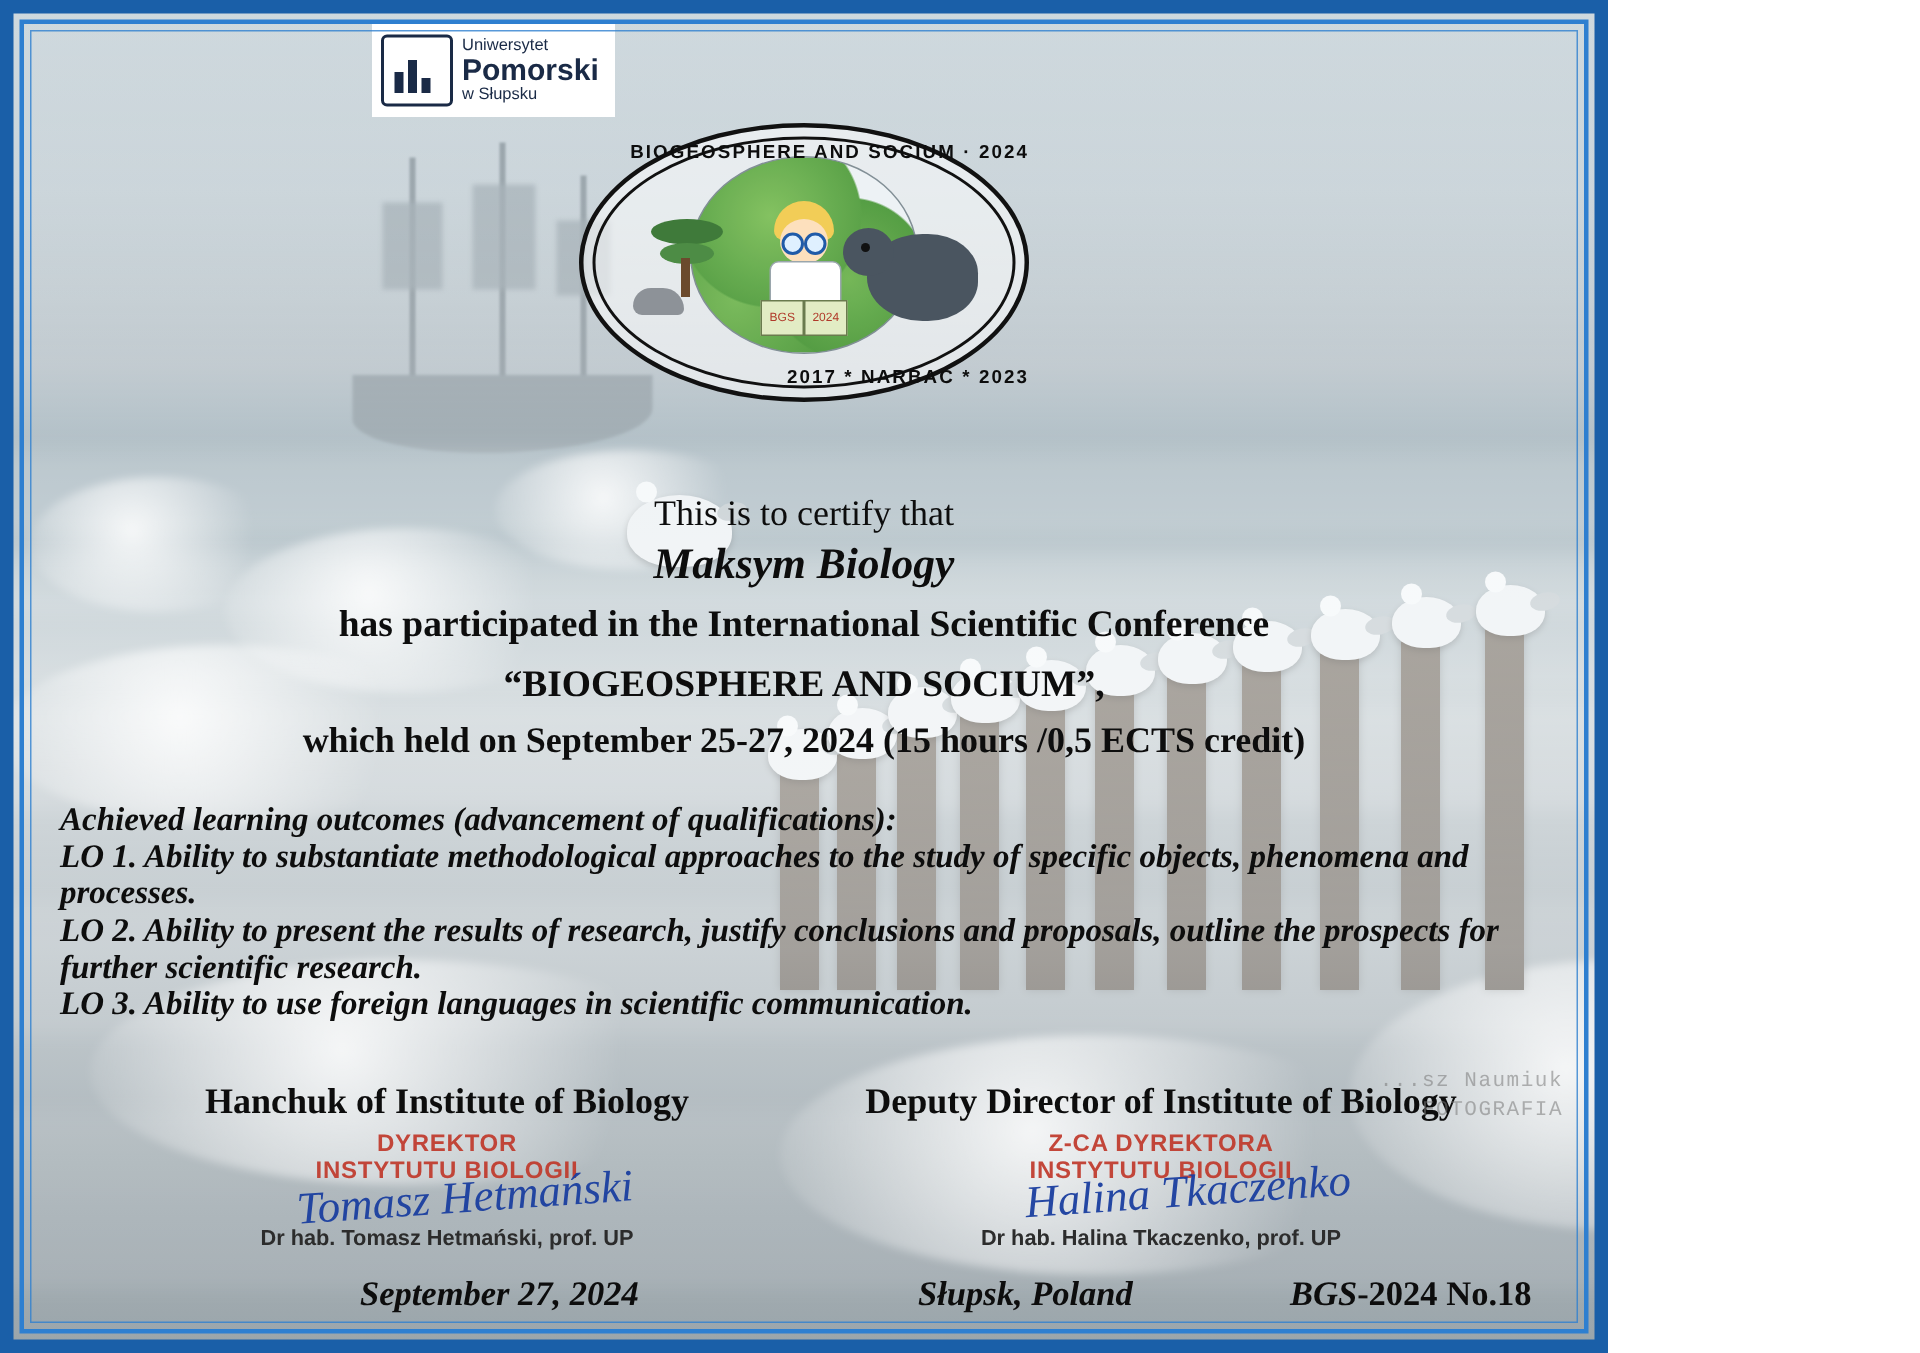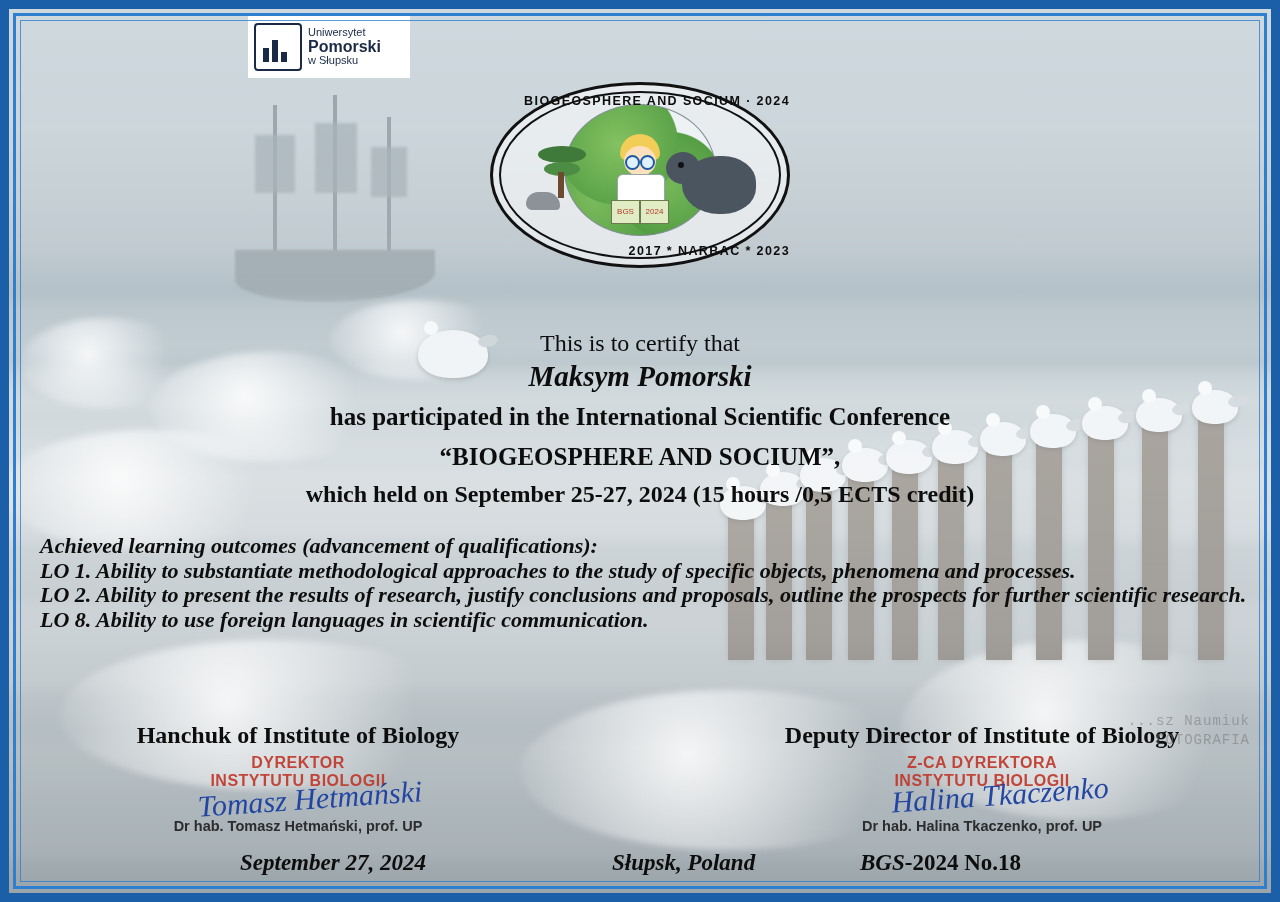--- a/index.html
+++ b/index.html
@@ -5,21 +5,21 @@
   html, body {
     margin: 0;
     padding: 0;
     background: #ffffff;
   }
   body {
     font-family: "Liberation Serif", serif;
   }
   #cert {
     position: relative;
-    width: 1280px;
+    width: 1072px;
     height: 902px;
     overflow: hidden;
     background: #9fb2bd;
   }
   
   .bg {
     position: absolute;
     inset: 0;
     background:
       
@@ -192,21 +192,21 @@
   }
   .uni-logo .mark i:nth-child(1){ left: 7px; height: 14px;}
   .uni-logo .mark i:nth-child(2){ left: 16px; height: 22px;}
   .uni-logo .mark i:nth-child(3){ left: 25px; height: 10px;}
   .uni-logo .txt {
     line-height: 1.05;
     font-family: "Liberation Sans", sans-serif;
     color: #1a2a46;
   }
   .uni-logo .l1 { font-size: 11px; }
-  .uni-logo .l2 { font-size: 16px; font-weight: bold; }
+  .uni-logo .l2 { font-size: 20px; font-weight: bold; }
   .uni-logo .l3 { font-size: 11px; }
 
   .uni-title {
     position: absolute;
     left: 0; right: 0;
     top: 28px;
     text-align: center;
     padding-left: 150px;
     font-size: 25px;
     font-weight: bold;
@@ -545,30 +545,30 @@
           </div>
         <div class="bookR">
             <span>2024</span>
           </div>
       </div>
       <div class="arc-top">BIOGEOSPHERE AND SOCIUM · 2024</div>
       <div class="arc-bottom">2017 * NARBAC * 2023</div>
     </div>
 
     <div class="line-certify">This is to certify that</div>
-    <div class="recipient">Maksym Pomorski</div>
+    <div class="recipient">Maksym Biology</div>
     <div class="line-participated">has participated in the  International Scientific Conference</div>
     <div class="conf-name">“BIOGEOSPHERE AND SOCIUM”,</div>
     <div class="line-held">which held on September 25-27, 2024 (15 hours /0,5 ECTS credit)</div>
 
     <div class="outcomes">
       <div>Achieved learning outcomes (advancement of qualifications):</div>
       <div>LO 1. Ability to substantiate methodological approaches to the study of specific objects, phenomena and processes.</div>
       <div>LO 2. Ability to present the results of research, justify conclusions and proposals, outline the prospects for further scientific research.</div>
-      <div>LO 8. Ability to use foreign languages in scientific communication.</div>
+      <div>LO 3. Ability to use foreign languages in scientific communication.</div>
     </div>
 
     <div class="sig-left-title">Hanchuk of Institute of Biology</div>
     <div class="stamp stamp-left">
       <div>DYREKTOR</div>
       <div>INSTYTUTU BIOLOGII</div>
     </div>
     <div class="sig-hand sig-hand-left">Tomasz Hetmański</div>
     <div class="sig-name sig-name-left">Dr hab. Tomasz Hetmański, prof. UP</div>
 

